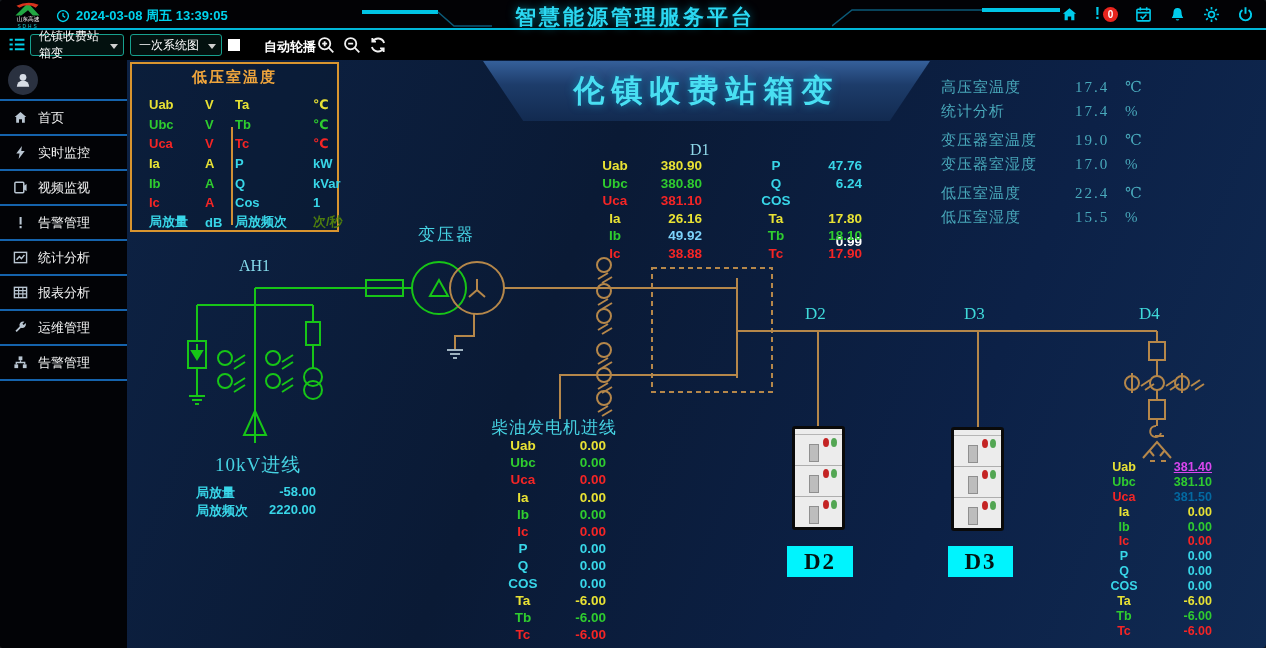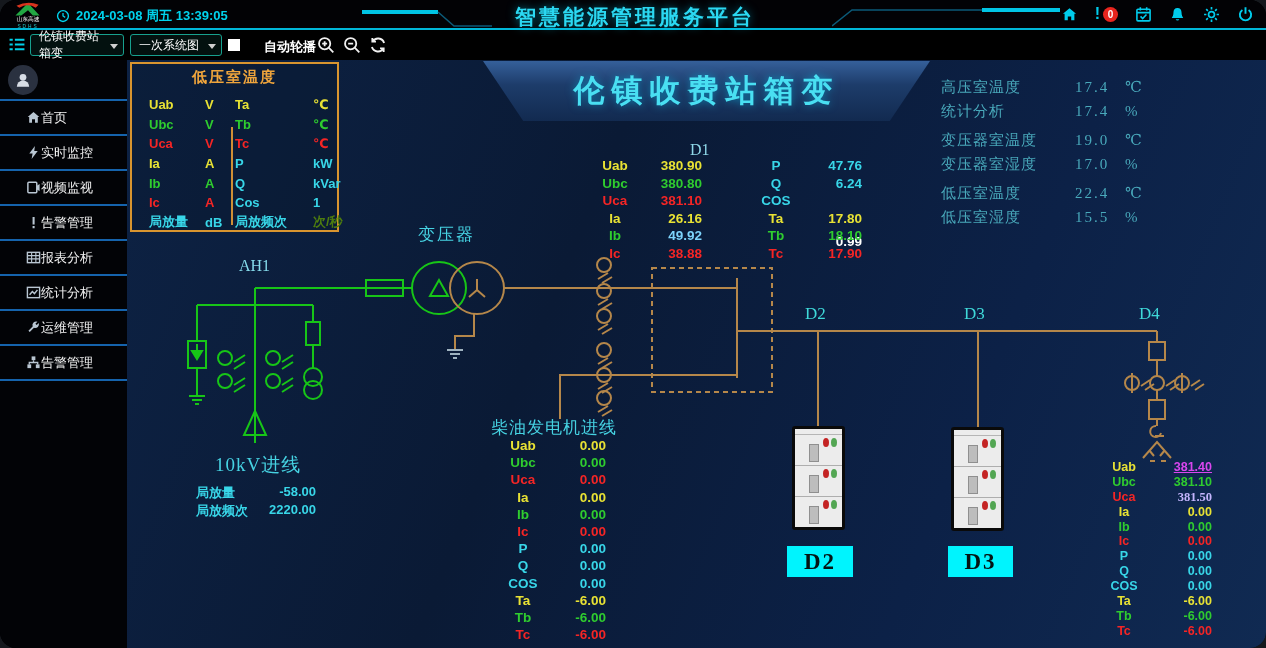--- a/index.html
+++ b/index.html
@@ -1,17 +1,17 @@
 <!DOCTYPE html>
 <html><head>
 <meta charset="utf-8">
 <style>
   html,body{margin:0;padding:0;background:#15181d;}
   .screen{position:relative;width:1266px;height:648px;background:#000;overflow:hidden;
-    border-radius:16px;font-family:"Liberation Sans","DejaVu Sans",sans-serif;}
+    border-radius:4px;font-family:"Liberation Sans","DejaVu Sans",sans-serif;}
   .ico{display:inline-block;line-height:0;}
   .ico svg{width:100%;height:100%;display:block;}
 
   
   .header{position:absolute;left:0;top:0;width:100%;height:28px;background:#020205;
     border-bottom:2px solid #00b7d8;z-index:30;}
   .logo{position:absolute;left:6px;top:1px;}
   .time-wrap{position:absolute;left:56px;top:7px;display:flex;align-items:center;gap:6px;
     color:#00d2ec;font-size:13px;font-weight:bold;}
   .time-wrap .ico{width:14px;height:14px;color:#00d2ec;}
@@ -41,21 +41,21 @@
   .tb-label{position:absolute;left:264px;top:8px;color:#fff;font-weight:bold;font-size:13px;}
   .tb-icons{position:absolute;left:317px;top:6px;display:flex;gap:8px;color:#f0f0f0;}
   .tb-icons .ico{width:18px;height:18px;cursor:pointer;}
 
   
   .sidebar{position:absolute;left:0;top:60px;width:127px;bottom:0;background:#020306;z-index:20;}
   .side-head{height:39px;border-bottom:2px solid #1563ac;display:flex;align-items:center;padding-left:8px;}
   .avatar{width:30px;height:30px;border-radius:50%;background:#2a3140;color:#d7dde6;
     display:flex;align-items:center;justify-content:center;cursor:pointer;}
   .avatar .ico{width:18px;height:18px;}
-  .side-item{height:33px;display:flex;align-items:center;padding-left:26px;
+  .side-item{height:33px;display:flex;align-items:center;gap:10px;padding-left:13px;
     border-bottom:2px solid #1563ac;color:#f2f2f2;font-size:13px;cursor:pointer;}
   .side-ico{width:15px;height:15px;color:#b9c6d2;}
 
   
   .main-bg{position:absolute;left:127px;top:60px;right:0;bottom:0;
     background:linear-gradient(112deg,#0d2244 0%,#0a1a35 38%,#0c2147 72%,#102a52 100%);}
   #wiring{position:absolute;left:0;top:0;width:1266px;height:648px;pointer-events:none;z-index:5;}
 
   
   #legend{position:absolute;left:130px;top:62px;width:209px;height:170px;
@@ -282,33 +282,33 @@
             <svg viewBox="0 0 16 16">
               <path d="M7 2h2.2v8H7z M7 11.8h2.2V14H7z" fill="currentColor"></path>
             </svg>
           </span>
           <span class="side-label">告警管理</span>
         </div>
         <div class="side-item">
           <span class="ico side-ico">
             <svg viewBox="0 0 16 16">
               <rect x="1.5" y="2.5" width="13" height="11" fill="none" stroke="currentColor" stroke-width="1.5"></rect>
+              <path d="M3.8 10.5L6.8 7l2.2 2.2 3.2-4" fill="none" stroke="currentColor" stroke-width="1.6"></path>
+            </svg>
+          </span>
+          <span class="side-label">统计分析</span>
+        </div>
+        <div class="side-item">
+          <span class="ico side-ico">
+            <svg viewBox="0 0 16 16">
+              <rect x="1.5" y="2.5" width="13" height="11" fill="none" stroke="currentColor" stroke-width="1.5"></rect>
               <path d="M1.5 6h13M1.5 9.5h13M6 2.5v11M10.5 2.5v11" stroke="currentColor" stroke-width="1.2"></path>
             </svg>
           </span>
           <span class="side-label">报表分析</span>
-        </div>
-        <div class="side-item">
-          <span class="ico side-ico">
-            <svg viewBox="0 0 16 16">
-              <rect x="1.5" y="2.5" width="13" height="11" fill="none" stroke="currentColor" stroke-width="1.5"></rect>
-              <path d="M3.8 10.5L6.8 7l2.2 2.2 3.2-4" fill="none" stroke="currentColor" stroke-width="1.6"></path>
-            </svg>
-          </span>
-          <span class="side-label">统计分析</span>
         </div>
         <div class="side-item">
           <span class="ico side-ico">
             <svg viewBox="0 0 16 16">
               <path d="M13.6 3.2a4 4 0 0 1-5.1 5.1L4 12.8 2.6 11.4l4.5-4.5a4 4 0 0 1 5.1-5.1L10 4l1.4 1.4z" fill="currentColor"></path>
             </svg>
           </span>
           <span class="side-label">运维管理</span>
         </div>
         <div class="side-item">
@@ -572,21 +572,21 @@
       <div class="kv-row">
         <span class="kv-l" style="color: rgb(232, 226, 52);">Uab</span>
         <span class="kv-v" style="color: #d946ef; text-decoration: underline;">381.40</span>
       </div>
       <div class="kv-row">
         <span class="kv-l" style="color: rgb(47, 204, 47);">Ubc</span>
         <span class="kv-v" style="color: rgb(47, 204, 47);">381.10</span>
       </div>
       <div class="kv-row">
         <span class="kv-l" style="color: rgb(245, 37, 37);">Uca</span>
-        <span class="kv-v" style="color: #c4b5fd; font-family: Liberation Serif, serif;">381.50</span>
+        <span class="kv-v" style="color: #0369a1;">381.50</span>
       </div>
       <div class="kv-row">
         <span class="kv-l" style="color: rgb(232, 226, 52);">Ia</span>
         <span class="kv-v" style="color: rgb(232, 226, 52);">0.00</span>
       </div>
       <div class="kv-row">
         <span class="kv-l" style="color: rgb(47, 204, 47);">Ib</span>
         <span class="kv-v" style="color: rgb(47, 204, 47);">0.00</span>
       </div>
       <div class="kv-row">

